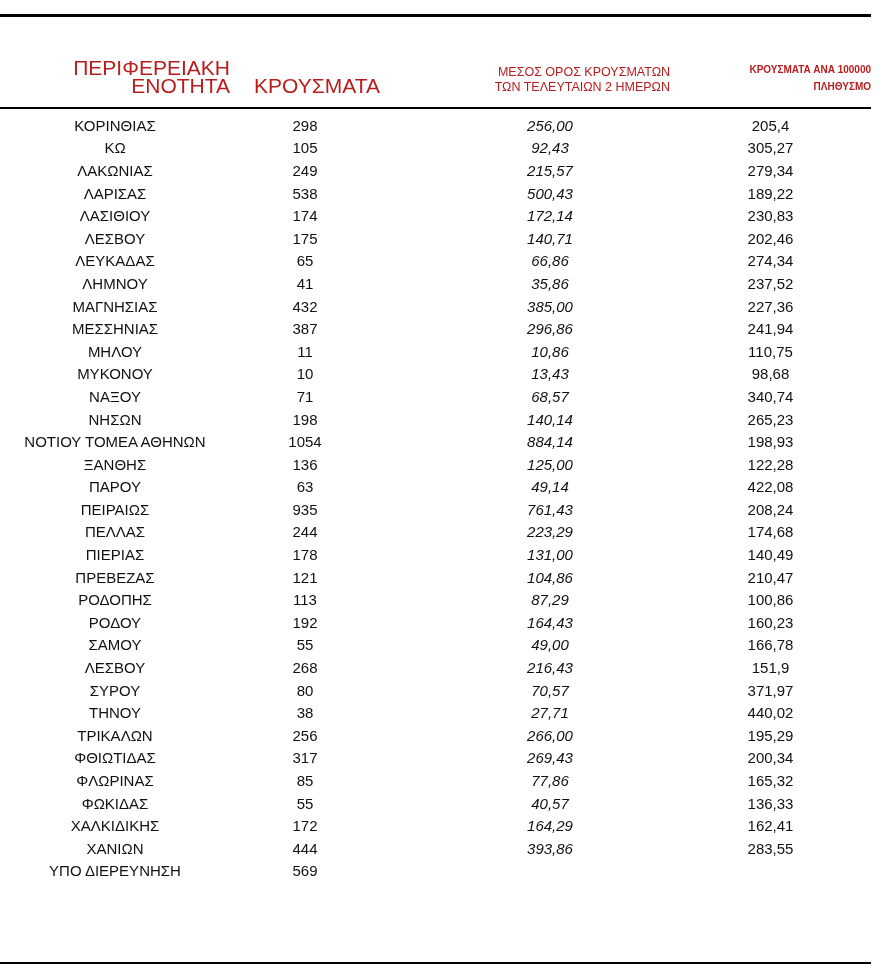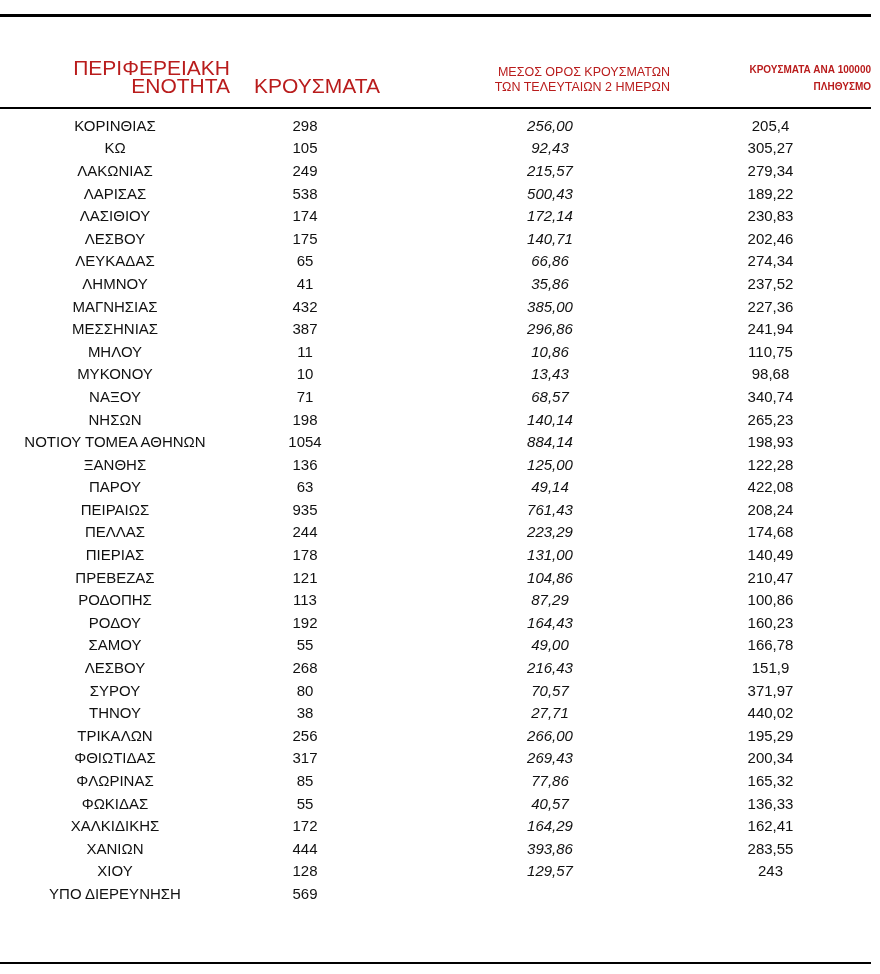--- a/index.html
+++ b/index.html
@@ -289,26 +289,20 @@
           <td>164,29</td>
           <td>162,41</td>
         </tr>
         <tr>
           <td>ΧΑΝΙΩΝ</td>
           <td>444</td>
           <td>393,86</td>
           <td>283,55</td>
         </tr>
         <tr>
-          <td>ΧΙΟΥ</td>
-          <td>128</td>
-          <td>129,57</td>
-          <td>243</td>
-        </tr>
-        <tr>
           <td>ΥΠΟ ΔΙΕΡΕΥΝΗΣΗ</td>
           <td>569</td>
           <td></td>
           <td></td>
         </tr>
       </tbody>
   </table>
 
   <div class="rule bottom"></div>
 

